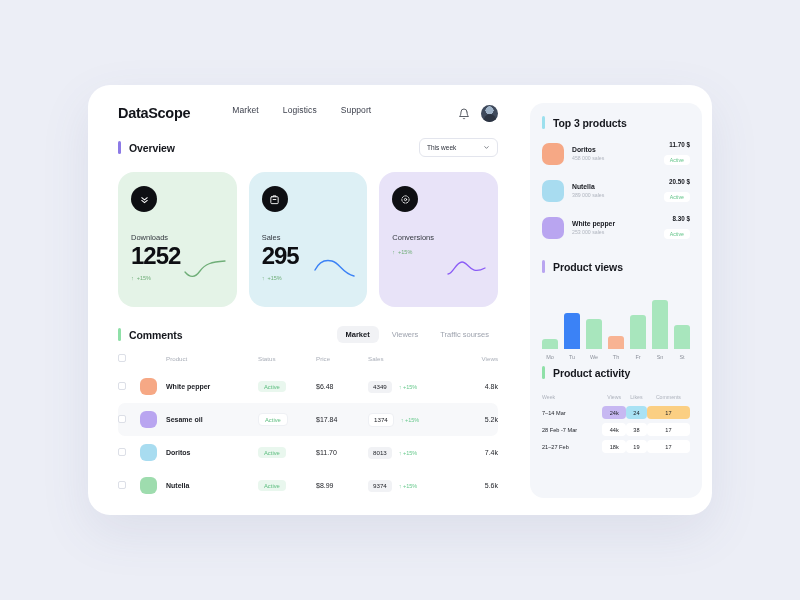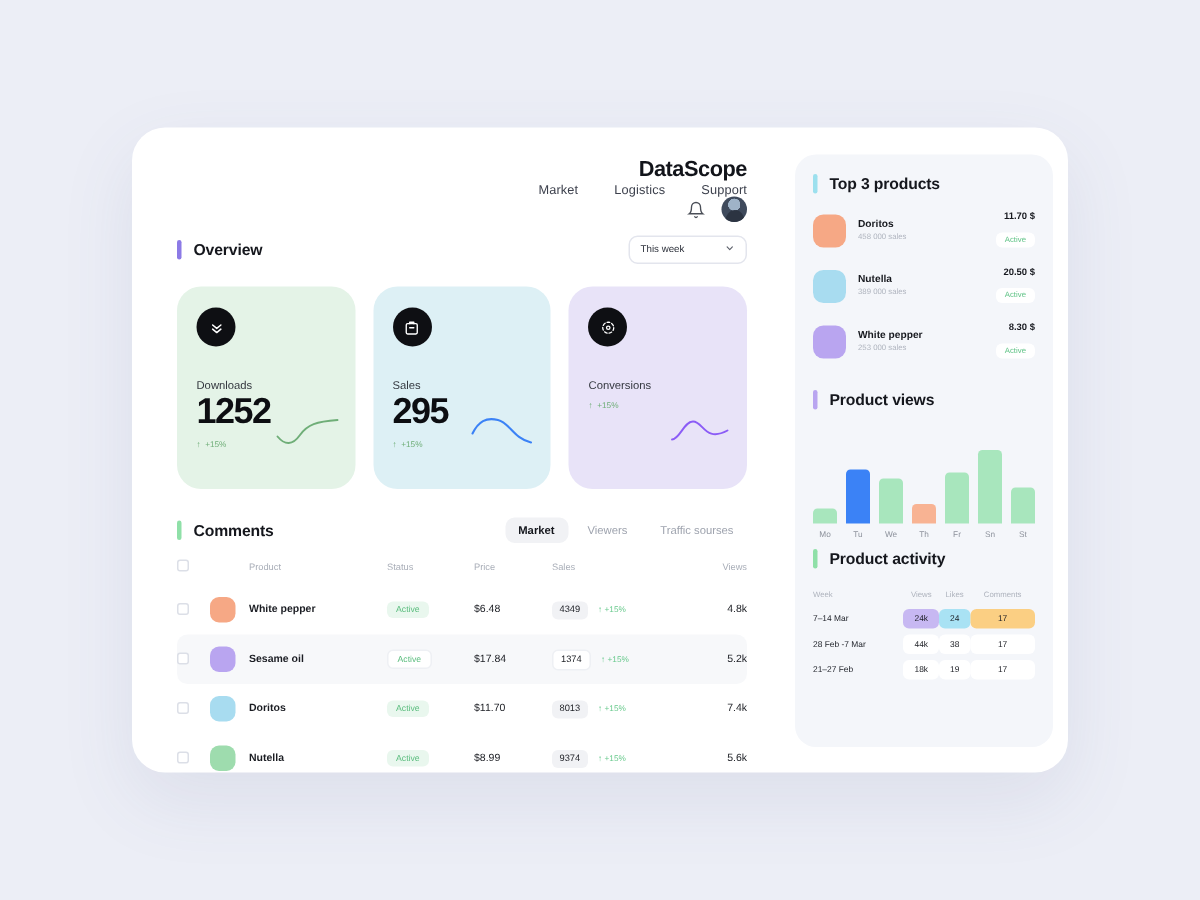--- a/index.html
+++ b/index.html
@@ -12,21 +12,21 @@
   .app {
     position: absolute; left: 88px; top: 85px;
     width: 624px; height: 430px;
     background: #ffffff;
     border-radius: 22px;
     box-shadow: 0 18px 50px rgba(80,90,140,0.10);
     display: flex;
   }
   
   .left { width: 432px; padding: 20px 22px 0 30px; position: relative; }
-  .topbar { display: flex; align-items: flex-end; height: 30px; flex-direction: column; }
+  .topbar { display: flex; align-items: flex-start; height: 30px; }
   .logo { font-size: 14.5px; font-weight: 700; color: #12141a; letter-spacing: -0.3px; }
   .nav { display: flex; gap: 24px; margin-left: 42px; }
   .nav-item { font-size: 8.5px; color: #3d414d; letter-spacing: .1px; cursor: pointer; }
   .topright { margin-left: auto; display: flex; align-items: center; gap: 11px; }
   .bell { width: 12px; height: 12px; position: relative; cursor: pointer; }
   .bell svg { display: block; }
   .avatar {
     width: 17px; height: 17px; border-radius: 50%;
     background: radial-gradient(circle at 50% 32%, #9fb3c8 0 28%, #3f4a5c 29% 100%);
     position: relative; overflow: hidden; cursor: pointer;
@@ -34,21 +34,21 @@
   .avatar::after {
     content: ""; position: absolute; left: 50%; top: 54%;
     width: 13px; height: 11px; transform: translateX(-50%);
     border-radius: 50% 50% 0 0 / 70% 70% 0 0; background: #2c3442;
   }
   
   .sect { display: flex; align-items: center; gap: 8px; }
   .tick { width: 3px; height: 13px; border-radius: 2px; }
   .sect-label { font-size: 10.5px; font-weight: 700; color: #15171d; letter-spacing: -.1px; }
 
-  .overview-row { display: flex; align-items: center; margin-top: 22px; }
+  .overview-row { display: flex; align-items: center; margin-top: 3px; }
   .select {
     margin-left: auto; width: 79px; height: 19px;
     border: 1px solid #e3e5ed; border-radius: 6px; background: #fff;
     display: flex; align-items: center; padding: 0 7px;
     font-size: 6.5px; color: #2d313b; cursor: pointer;
   }
   .select .chev { margin-left: auto; }
 
   .cards { display: flex; gap: 12px; margin-top: 15px; }
   .card { width: 130px; height: 135px; border-radius: 16px; padding: 14px 13px; position: relative; }

